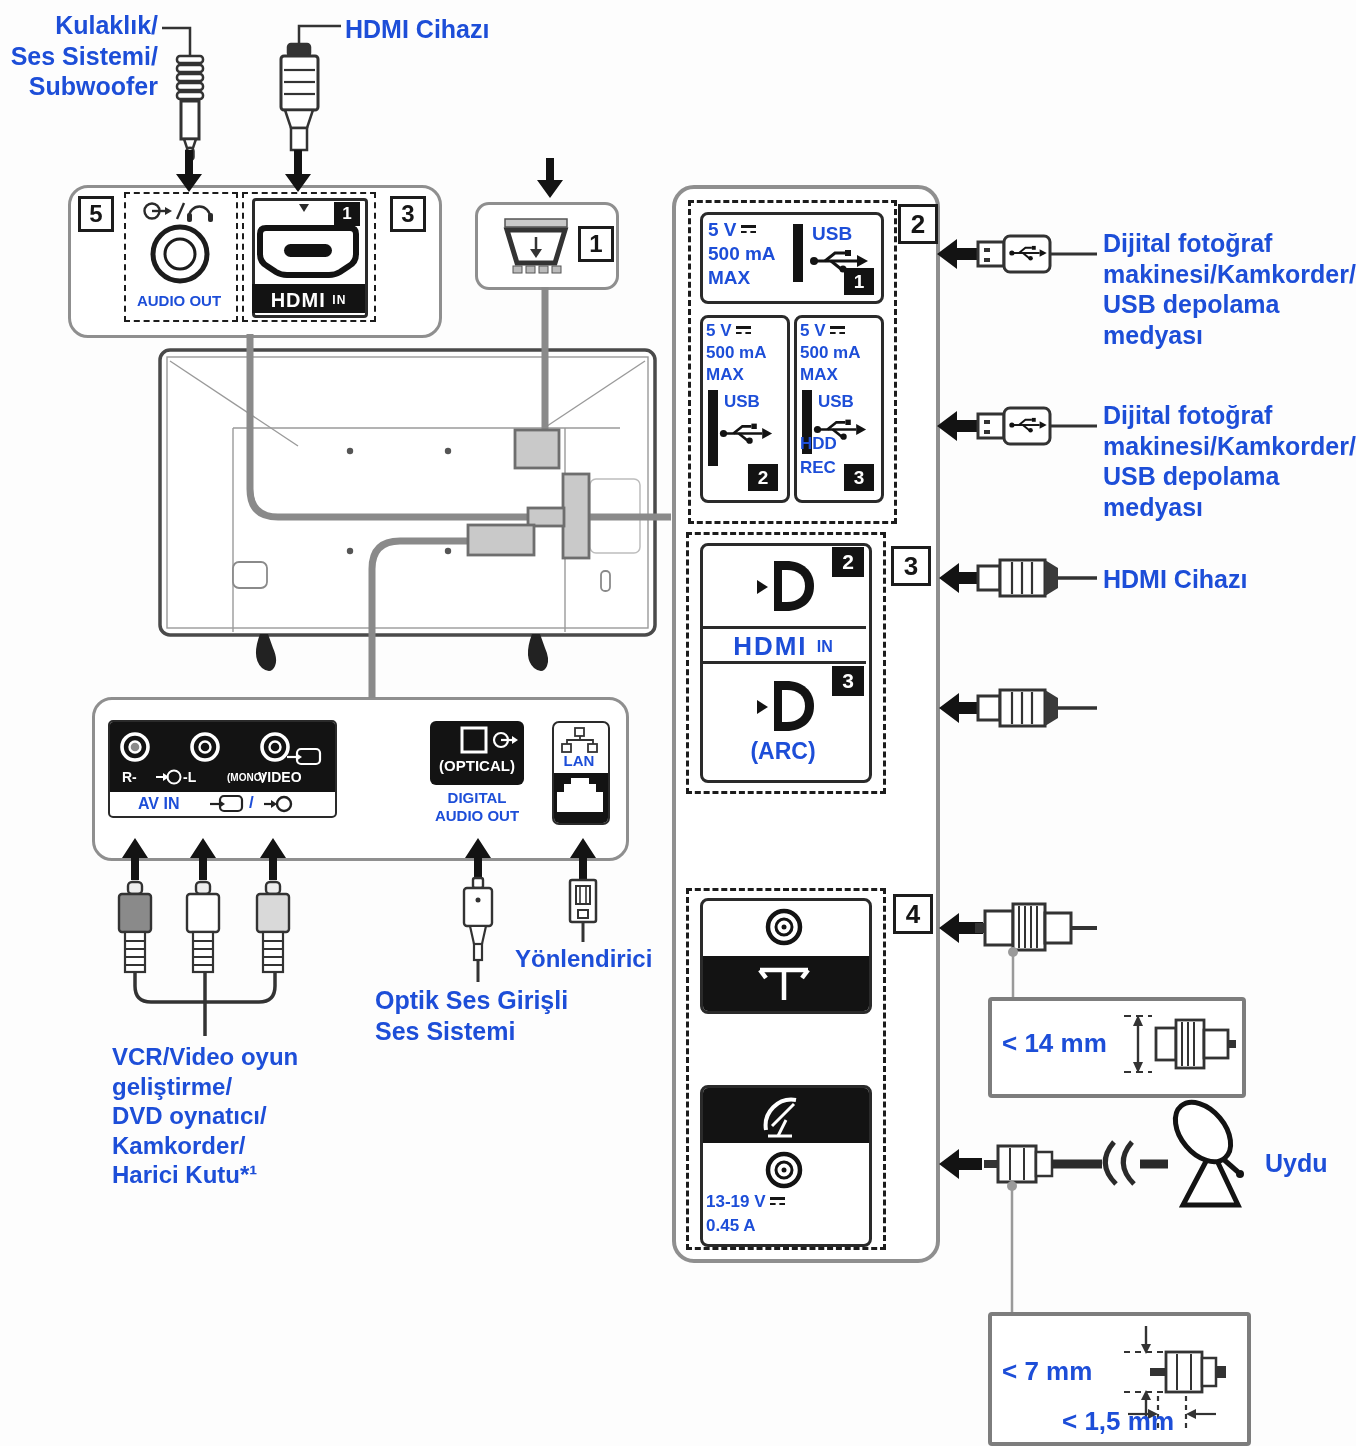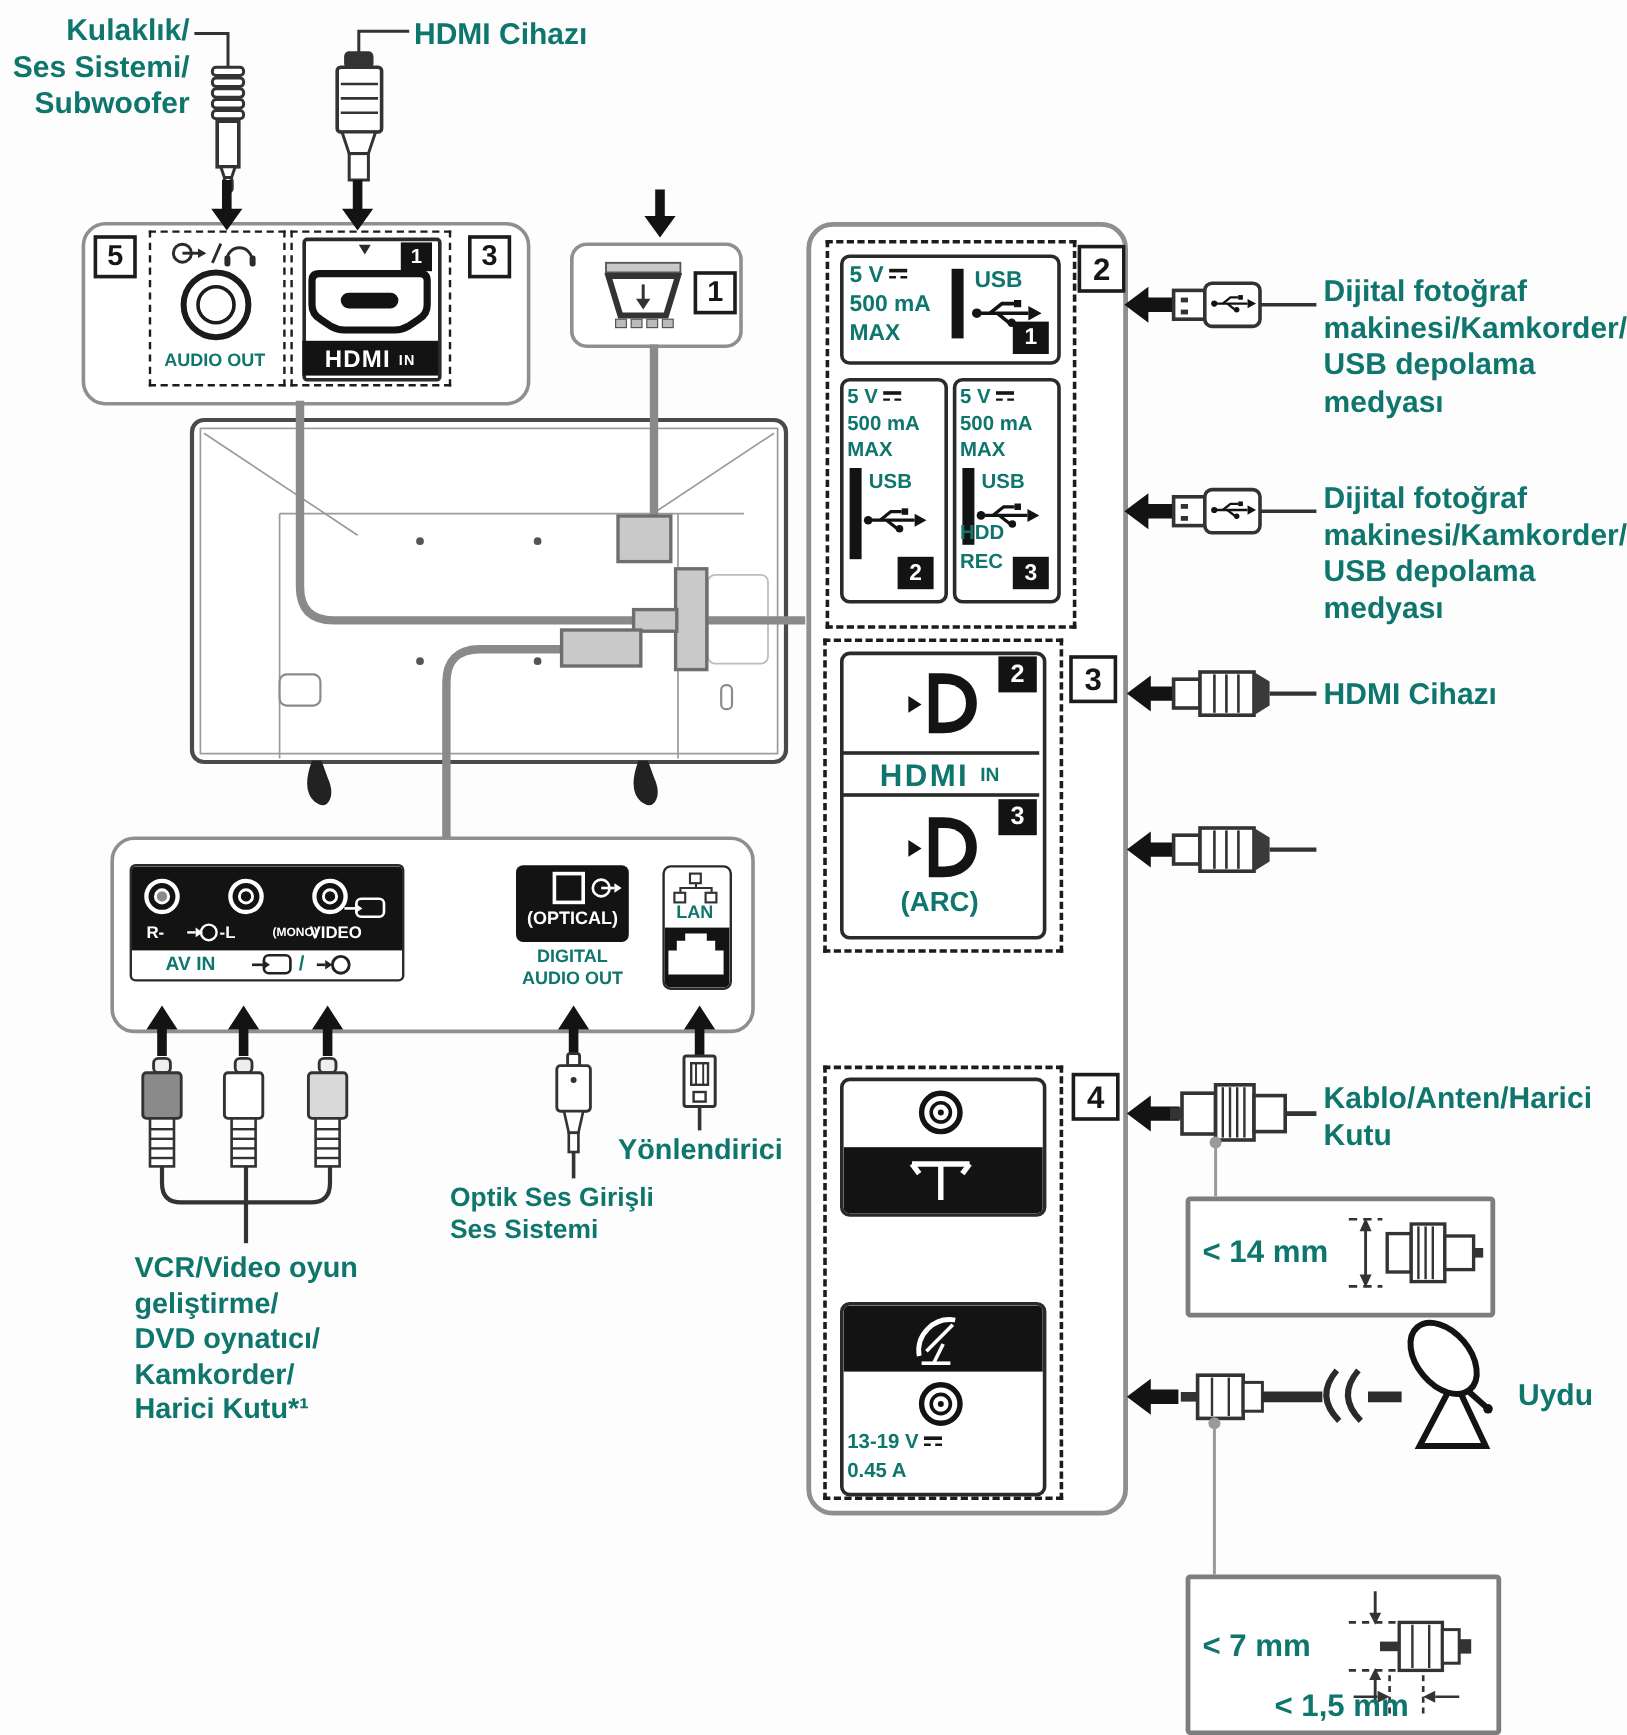--- a/index.html
+++ b/index.html
@@ -1,19 +1,19 @@
 <!DOCTYPE html>
 <html><head>
 <meta charset="utf-8">
 <style>
   html,body{margin:0;padding:0;background:#fff;}
   #stage{position:relative;width:1356px;height:1446px;background:#fdfdfd;
          font-family:"Liberation Sans",sans-serif;overflow:hidden;}
   .abs{position:absolute;}
-  .t{position:absolute;font-weight:bold;color:#0f766e;white-space:pre-line;line-height:1.22;}
+  .t{position:absolute;font-weight:bold;color:#1d4ed8;white-space:pre-line;line-height:1.22;}
   .callout{position:absolute;border:3px solid #1c1c1c;background:#fff;color:#161616;
            font-weight:bold;display:flex;align-items:center;justify-content:center;}
   .bigbox{position:absolute;border:4px solid #8f8f8f;border-radius:20px;background:#fff;}
   .dash{position:absolute;border:3px dashed #1c1c1c;}
   .panel{position:absolute;border:3px solid #2a2a2a;border-radius:8px;background:#fff;}
   .blk{position:absolute;background:#131313;}
   .badge{position:absolute;background:#131313;color:#fff;font-weight:bold;
          display:flex;align-items:center;justify-content:center;}
   .bar{position:absolute;background:#131313;}
   .ctr{display:flex;align-items:center;justify-content:center;text-align:center;}
@@ -485,22 +485,20 @@
 
   <div class="t" style="left:1103px;top:228px;font-size:25px;">Dijital fotoğraf
 makinesi/Kamkorder/
 USB depolama
 medyası</div>
   <div class="t" style="left:1103px;top:400px;font-size:25px;">Dijital fotoğraf
 makinesi/Kamkorder/
 USB depolama
 medyası</div>
   <div class="t" style="left:1103px;top:564px;font-size:25px;">HDMI Cihazı</div>
-  <div class="t" style="left:1103px;top:900px;font-size:25px;">Kablo/Anten/Harici
-Kutu</div>
   <div class="t" style="left:1265px;top:1148px;font-size:25px;">Uydu</div>
 
   <div class="t" style="left:1002px;top:1028px;font-size:26px;">&lt; 14 mm</div>
   <div class="t" style="left:1002px;top:1356px;font-size:26px;">&lt; 7 mm</div>
   <div class="t" style="left:1062px;top:1406px;font-size:26px;">&lt; 1,5 mm</div>
 
   <div class="t" style="left:122px;top:769px;font-size:14px;color:#fff;">R-</div>
   <div class="t" style="left:183px;top:769px;font-size:14px;color:#fff;">-L</div>
   <div class="t" style="left:201px;top:772px;font-size:10px;color:#fff;margin-left:26px;">(MONO)</div>
   <div class="t" style="left:258px;top:769px;font-size:14px;color:#fff;">VIDEO</div>
@@ -510,17 +508,17 @@
   <div class="t ctr" style="left:430px;top:757px;width:94px;font-size:15px;color:#fff;">(OPTICAL)</div>
   <div class="t ctr" style="left:430px;top:789px;width:94px;font-size:15px;">DIGITAL</div>
   <div class="t ctr" style="left:430px;top:807px;width:94px;font-size:15px;">AUDIO OUT</div>
   <div class="t ctr" style="left:552px;top:752px;width:54px;font-size:15px;">LAN</div>
 
   <div class="t" style="left:112px;top:1042px;font-size:24px;line-height:1.23;">VCR/Video oyun
 geliştirme/
 DVD oynatıcı/
 Kamkorder/
 Harici Kutu*¹</div>
-  <div class="t" style="left:375px;top:985px;font-size:22px;">Optik Ses Girişli
+  <div class="t" style="left:375px;top:985px;font-size:25px;">Optik Ses Girişli
 Ses Sistemi</div>
   <div class="t" style="left:515px;top:944px;font-size:24px;text-align:right;">Yönlendirici</div>
 
 </div>
 
 </body></html>

